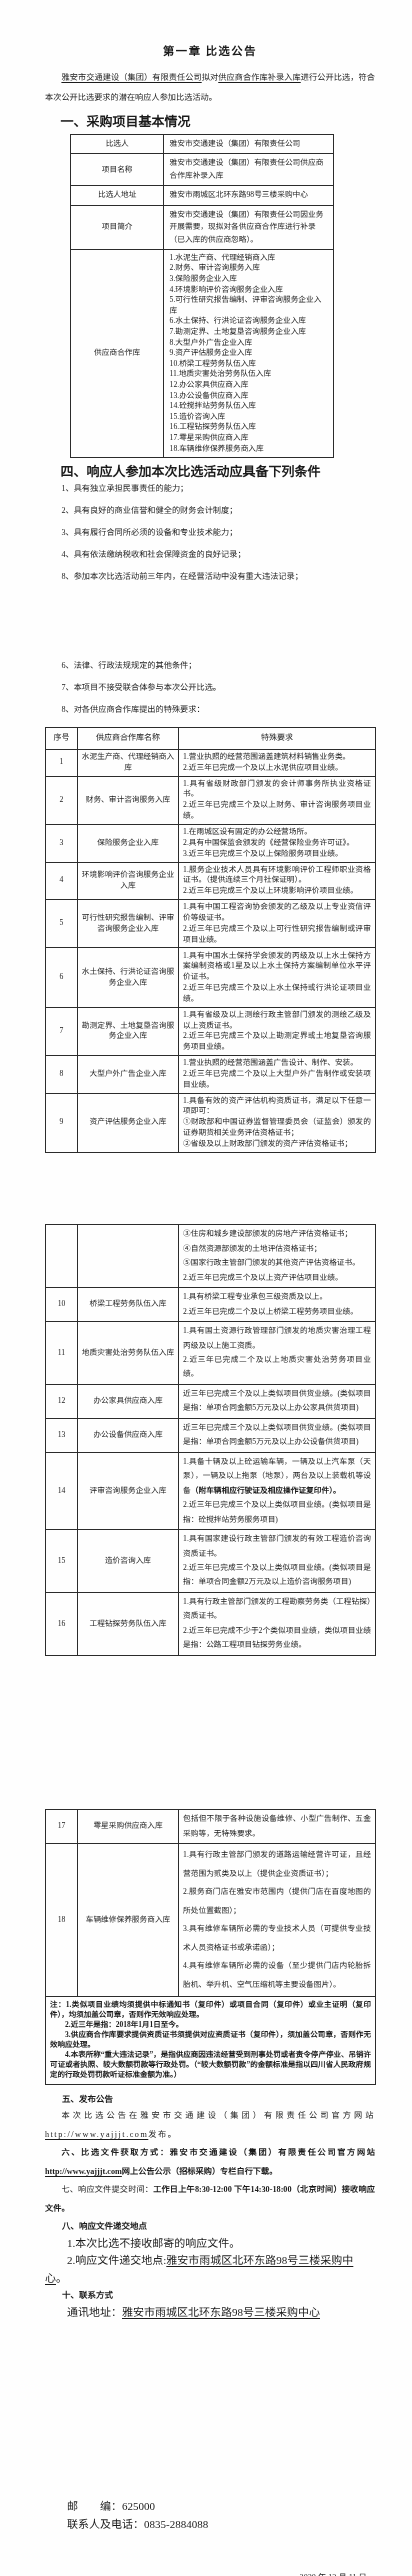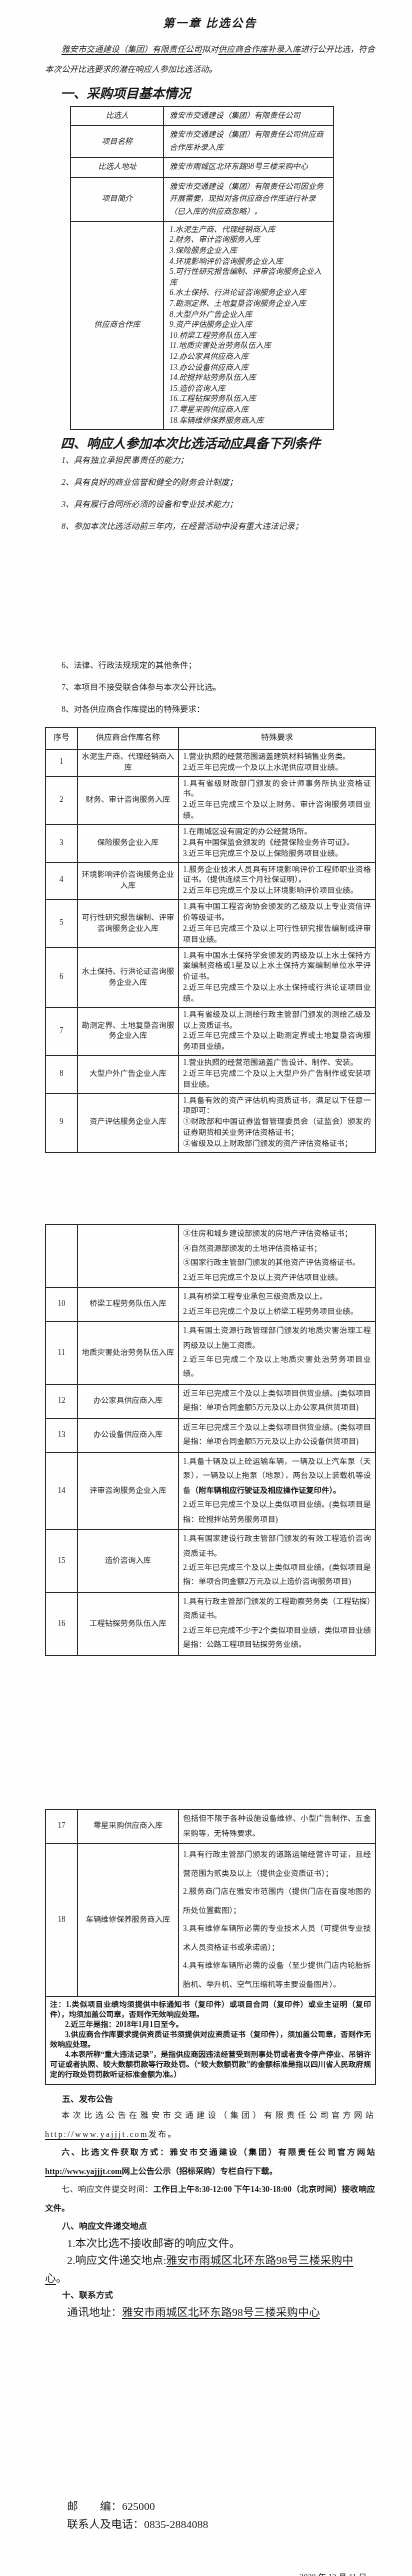--- a/index.html
+++ b/index.html
@@ -1,19 +1,19 @@
 <!DOCTYPE html>
 <html lang="zh-CN" style="font-size:8.2px"><head>
 <meta charset="utf-8">
 <style>
   html,body{margin:0;padding:0;background:#f7f7f7;}
   .doc{width:412px;height:2916px;margin:0 auto;background:#fefefe;color:#1b1b1b;
        font-family:"Liberation Serif","DejaVu Serif",serif;font-size:7.7px;position:relative;}
   .page{width:412px;box-sizing:border-box;padding-left:45px;padding-right:37px;overflow:hidden;}
-  .pg1{height:583px;padding-top:16px;font-style:italic;}
+  .pg1{height:583px;padding-top:44px;}
   .pg2{height:583px;padding-top:72px;}
   .pg3{height:583px;padding-top:52px;}
   .pg4{height:583px;padding-top:54px;}
   .pg5{height:583px;padding-top:166px;}
 
   .title{font-size:11.3px;font-weight:bold;text-align:center;letter-spacing:1.5px;line-height:15.5px;margin:0;}
   .intro{font-size:8.2px;line-height:20.6px;text-indent:2em;text-align:justify;margin:8.2px 0 0 0;}
   .u{text-decoration:underline;text-underline-offset:1.5px;}
   .h{font-weight:bold;font-size:13px;line-height:13.4px;}
   .h-sec1{margin:6.2px 0 0 15.5px;}
@@ -80,20 +80,21 @@
             <td class="lbl">供应商合作库</td>
             <td class="val val-list">1.水泥生产商、代理经销商入库<br>2.财务、审计咨询服务入库<br>3.保险服务企业入库<br>4.环境影响评价咨询服务企业入库<br>5.可行性研究报告编制、评审咨询服务企业入库<br>6.水土保持、行洪论证咨询服务企业入库<br>7.勘测定界、土地复垦咨询服务企业入库<br>8.大型户外广告企业入库<br>9.资产评估服务企业入库<br>10.桥梁工程劳务队伍入库<br>11.地质灾害处治劳务队伍入库<br>12.办公家具供应商入库<br>13.办公设备供应商入库<br>14.砼搅拌站劳务队伍入库<br>15.造价咨询入库<br>16.工程钻探劳务队伍入库<br>17.零星采购供应商入库<br>18.车辆维修保养服务商入库</td>
           </tr>
         </tbody>
     </table>
     <div class="h h-sec4">四、响应人参加本次比选活动应具备下列条件</div>
     <div>
         <div class="cond">1、具有独立承担民事责任的能力；</div>
         <div class="cond">2、具有良好的商业信誉和健全的财务会计制度；</div>
         <div class="cond">3、具有履行合同所必须的设备和专业技术能力；</div>
+        <div class="cond">4、具有依法缴纳税收和社会保障资金的良好记录；</div>
         <div class="cond">8、参加本次比选活动前三年内，在经营活动中没有重大违法记录；</div>
       </div>
   </section>
 
   <section class="page pg2">
     <div>
         <div class="cond">6、法律、行政法规规定的其他条件；</div>
         <div class="cond">7、本项目不接受联合体参与本次公开比选。</div>
         <div class="cond">8、对各供应商合作库提出的特殊要求：</div>
       </div>

